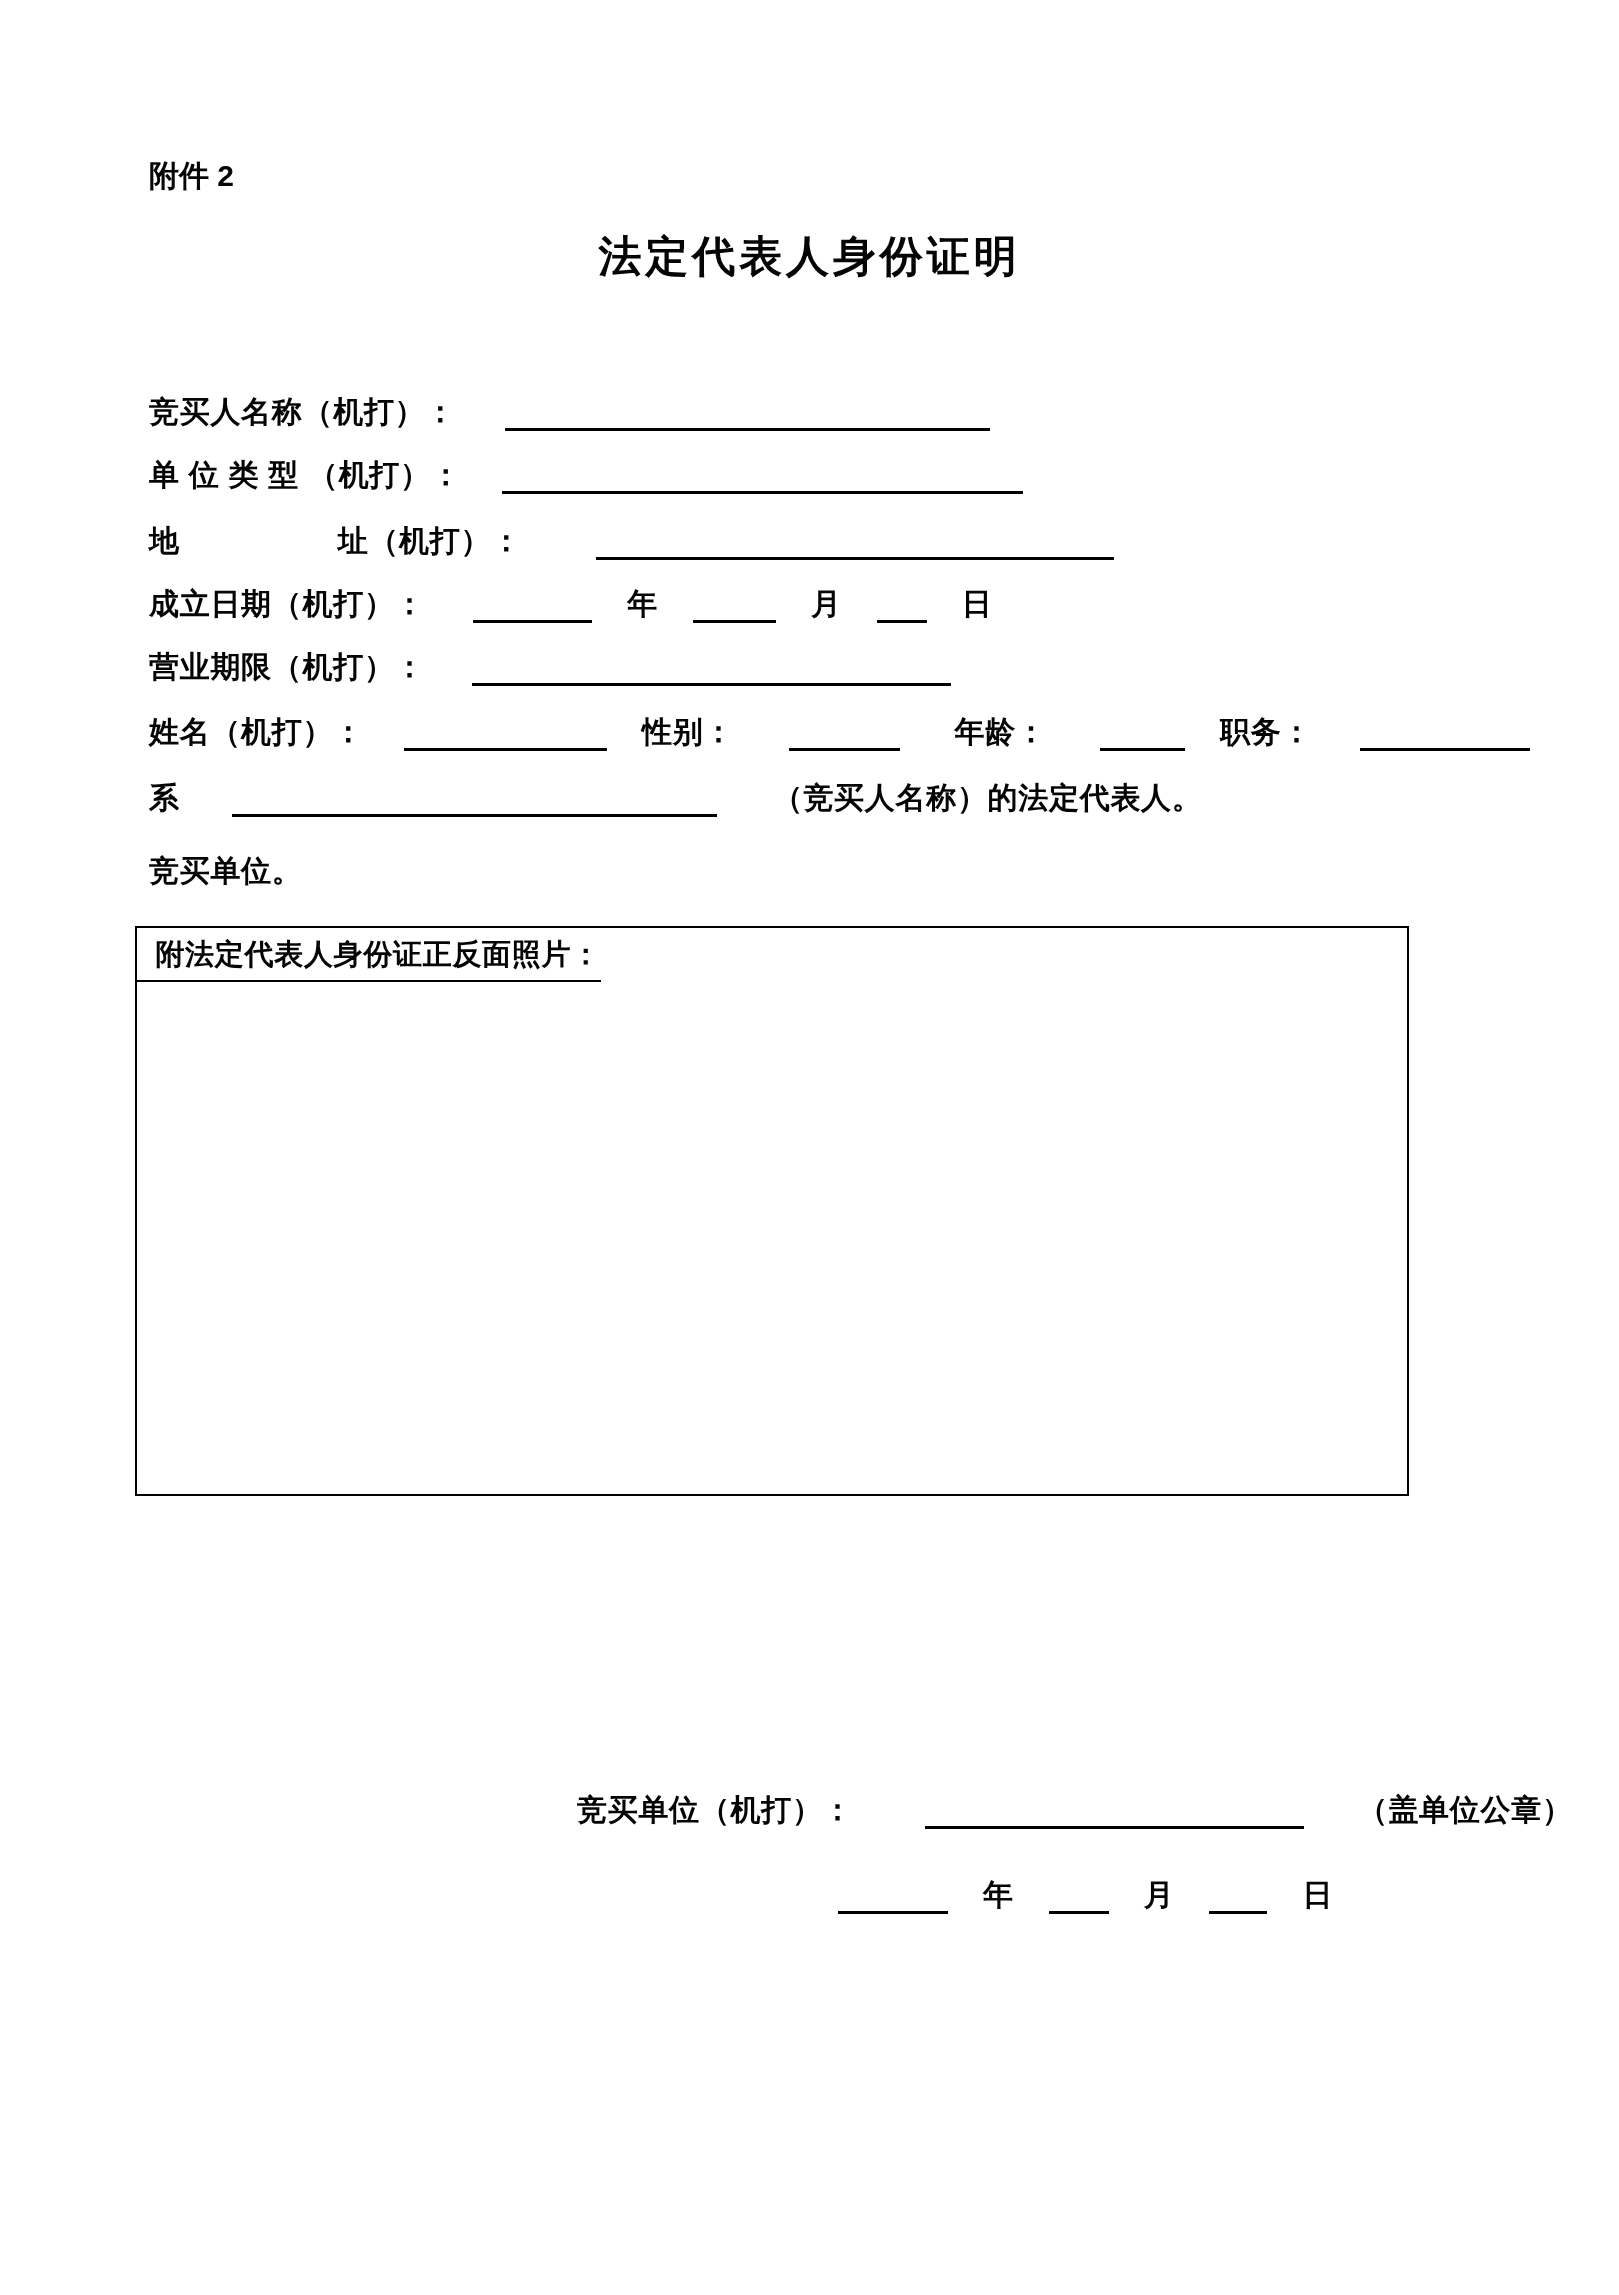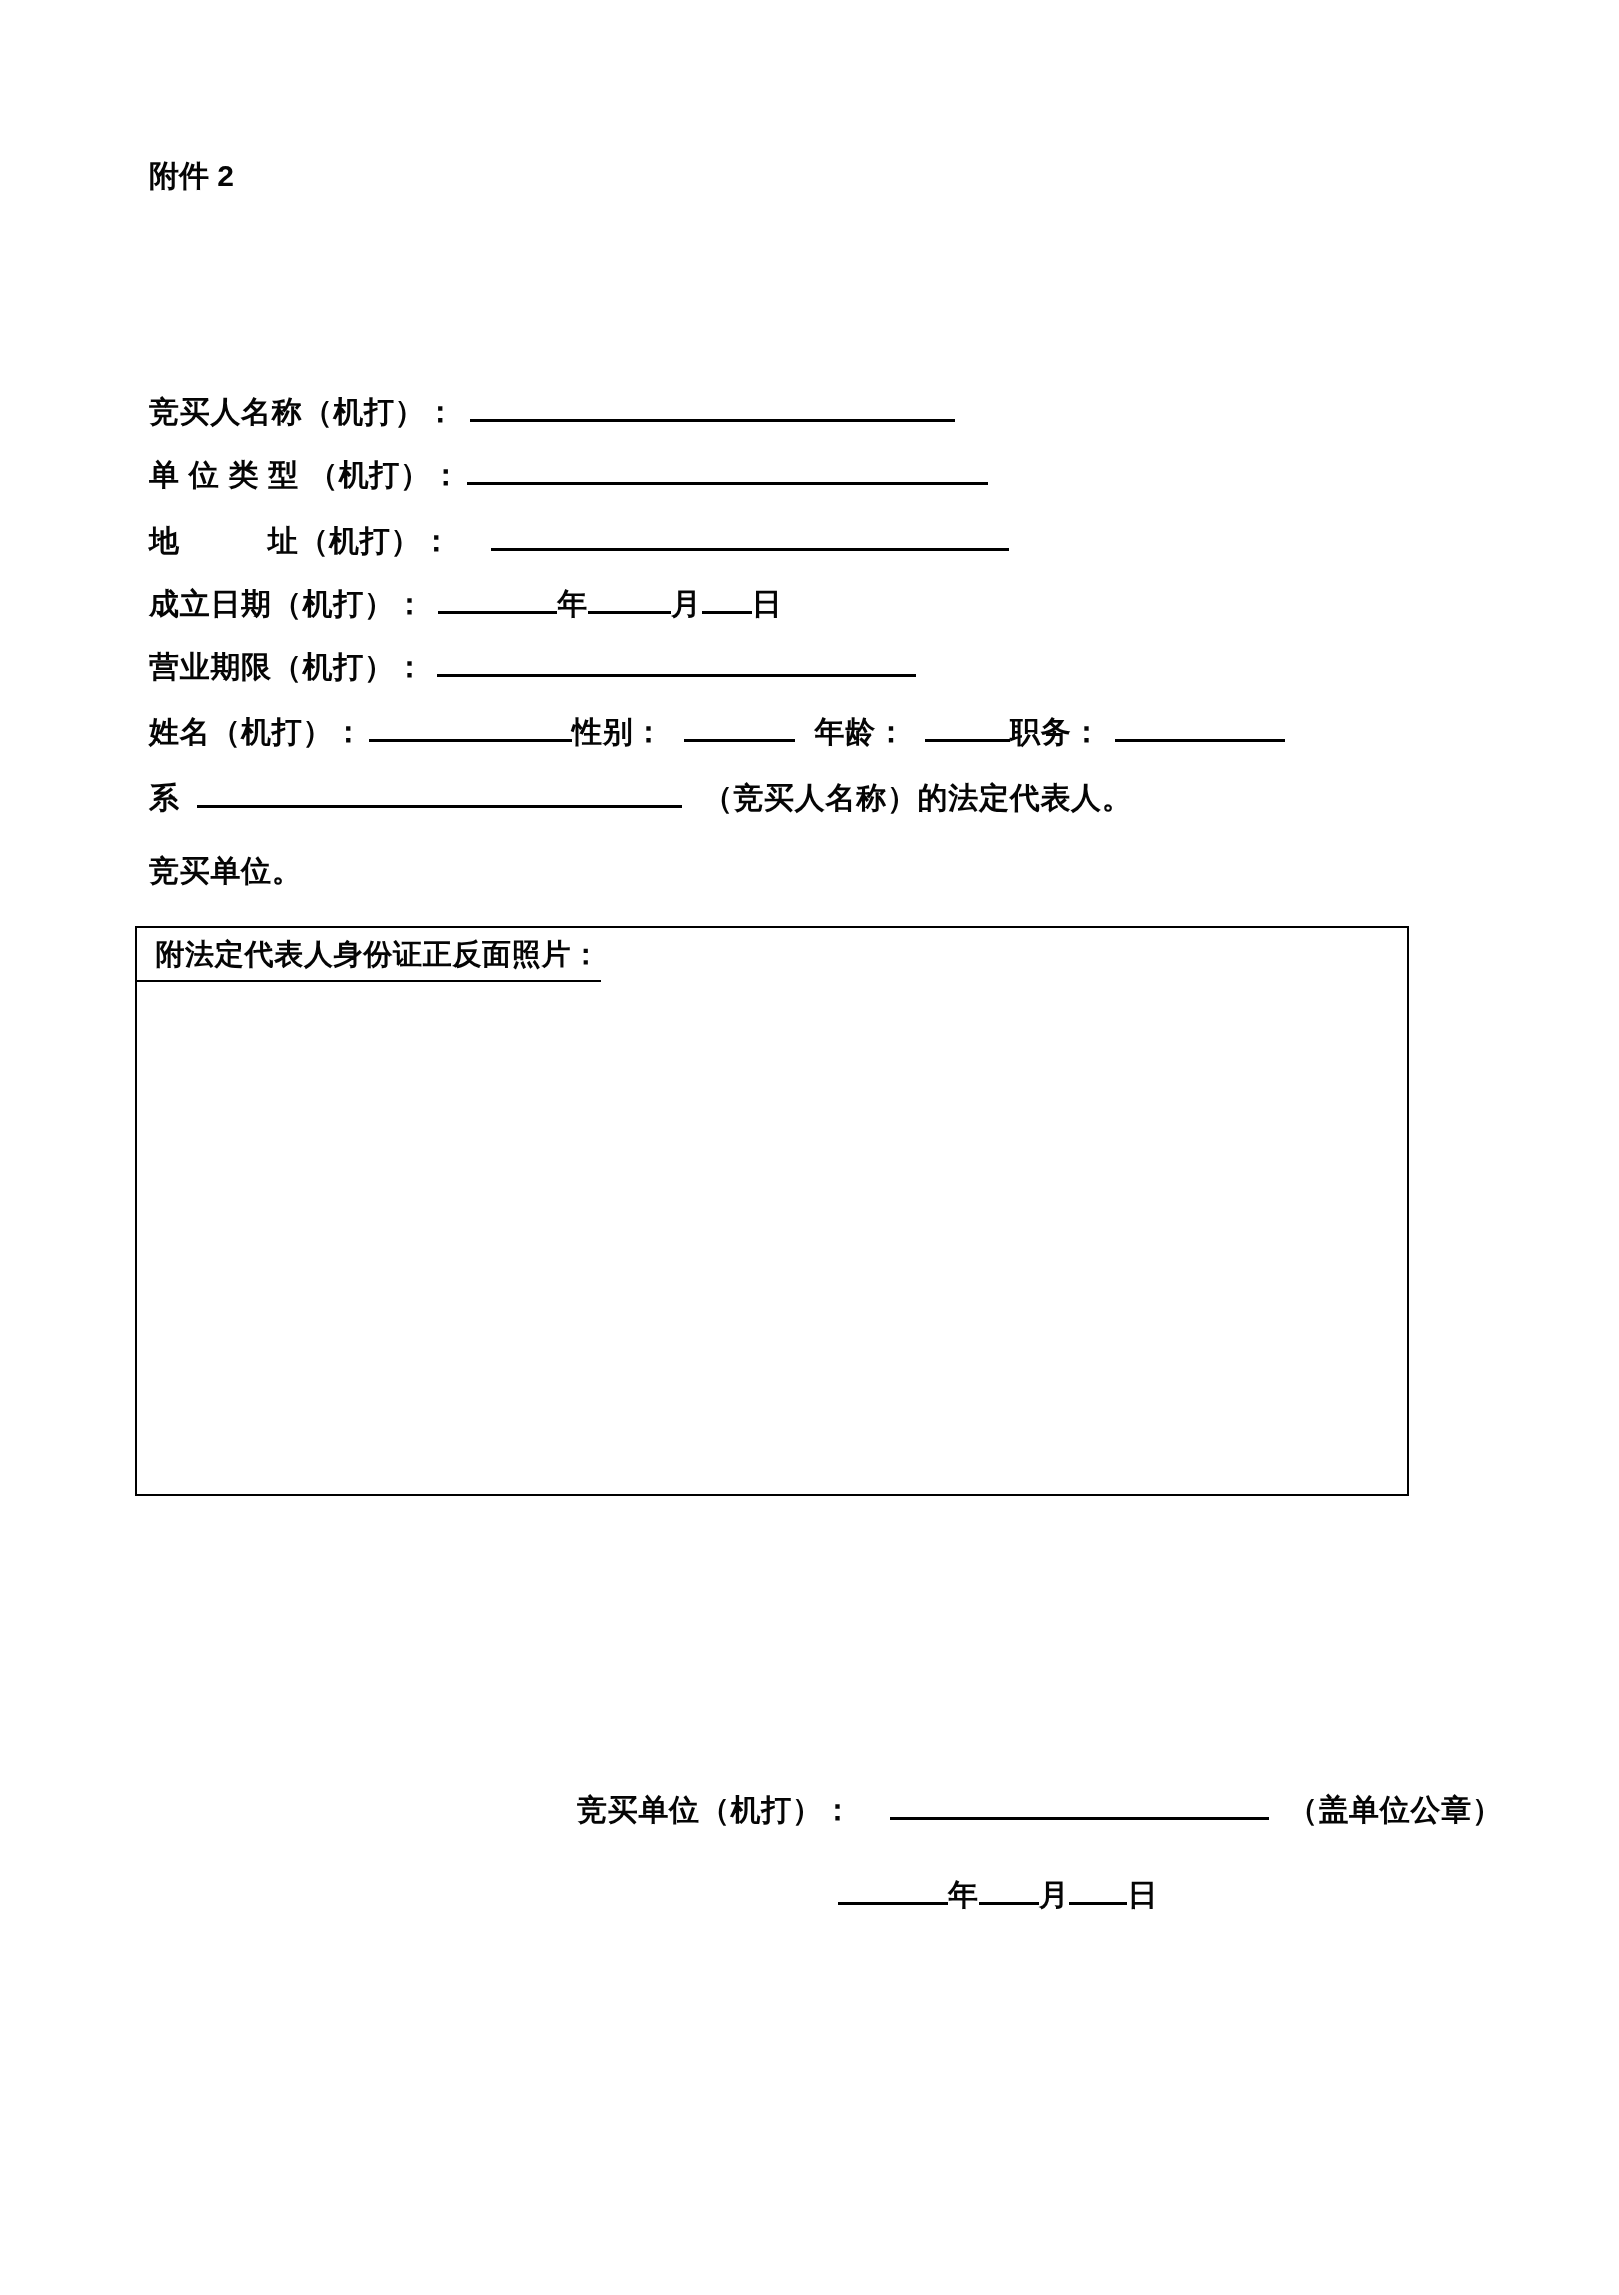--- a/index.html
+++ b/index.html
@@ -9,23 +9,24 @@
     height:2295px;
     background:#ffffff;
     font-family:"Liberation Sans", sans-serif;
     color:#050505;
     overflow:hidden;
   }
   .abs{position:absolute;}
   .line{
     position:absolute;
     display:flex;
-    align-items:flex-start;
+    align-items:flex-end;
     height:38px;
     white-space:nowrap;
+    gap:35px;
   }
   .t{
     font-size:30px;
     line-height:38px;
     font-weight:600;
     white-space:pre;
     letter-spacing:0.7px;
   }
   .blank{
     display:inline-block;
@@ -83,20 +84,21 @@
   }
   .gap135{display:inline-block;width:88px;}
 </style>
 </head>
 <body>
 
 <div class="page">
 
   <div class="abs attachment" style="left:149px; top:157px;">附件 2</div>
 
+  <div class="abs title">法定代表人身份证明</div>
 
   <div class="line" style="left:149px; top:393px;">
     <span class="t">竞买人名称（机打）：</span>
     <span class="blank" style="margin-left:14.4px; width:485px;"></span>
   </div>
 
   <div class="line" style="left:149px; top:456px;">
     <span class="t">单 位 类 型 （机打）：</span>
     <span class="blank" style="margin-left:5.2px; width:521px;"></span>
   </div>

